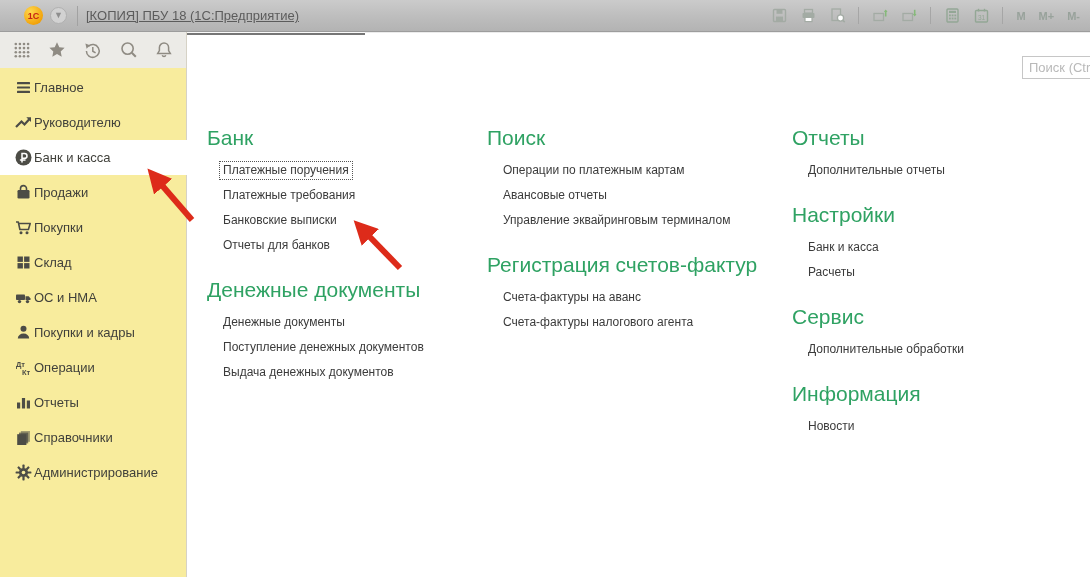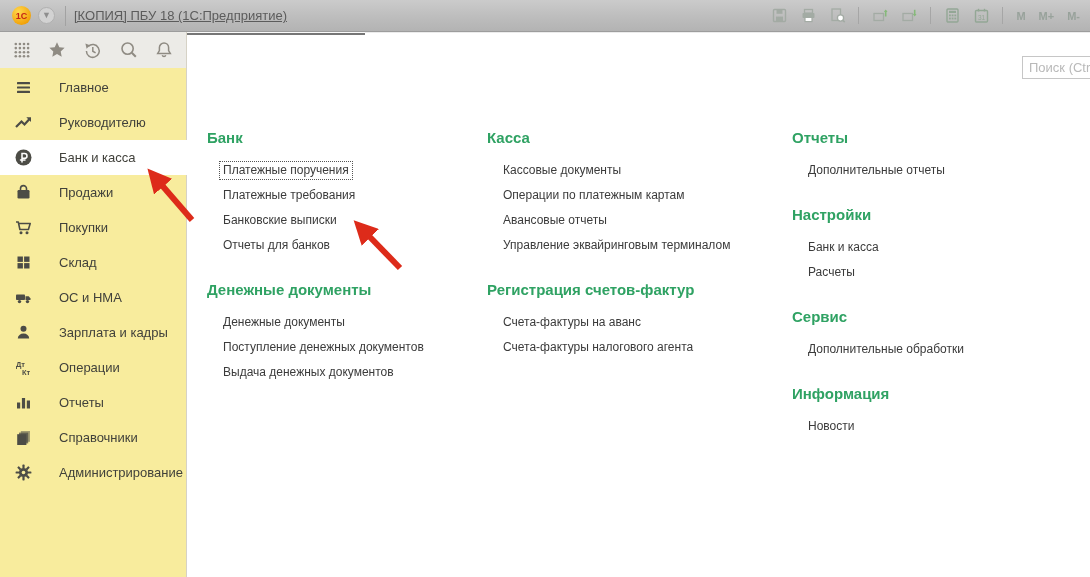--- a/index.html
+++ b/index.html
@@ -16,21 +16,21 @@
     position:absolute; left:0; top:0; width:1090px; height:32px;
     background: linear-gradient(180deg,#cbcbcb 0%,#bdbdbd 55%,#b3b3b3 100%);
     border-bottom:1px solid #9d9d9d;
     display:flex; align-items:center;
   }
   .logo-circle {
     width:19px; height:19px; border-radius:50%;
     background: radial-gradient(circle at 35% 30%, #ffd84d, #f2a40c 70%, #df8d00);
     color:#c52315; font-size:9px; font-weight:bold;
     display:flex; align-items:center; justify-content:center;
-    margin-left:12px; flex:0 0 auto;
+    margin-left:24px; flex:0 0 auto;
   }
   .menu-circle {
     width:17px; height:17px; border-radius:50%;
     background:#d2d2d2; border:1px solid #b0b0b0;
     color:#8e8e8e; font-size:9px; line-height:15px; text-align:center;
     margin-left:7px; flex:0 0 auto;
   }
   .tb-sep { width:1px; height:20px; background:#a2a2a2; margin:0 8px 0 10px; }
   .win-title { color:#5c5c5c; font-size:13px; white-space:nowrap;text-decoration:underline; }
 
@@ -52,21 +52,21 @@
     background:#ecebe7; border-right:1px solid #d6d2c6;
     display:flex; align-items:center; justify-content:space-around; padding:0 4px;
   }
   .side-iconrow svg { display:block; }
   .sidebar {
     position:absolute; left:0; top:68px; width:187px; bottom:0;
     background:#f8ec9d; border-right:1px solid #d6d2c6;
     padding-top:2px;
   }
   .side-item {
-    height:35px; display:flex; align-items:center; gap:26px;
+    height:35px; display:flex; align-items:center; gap:1px;
     padding-left:13px; cursor:default;
   }
   .side-item .si-ic { width:20px; display:flex; justify-content:center; flex:0 0 auto; }
   .side-item .si-label { font-size:13px; color:#41413b; white-space:nowrap; }
   .side-item.selected {
     background:#ffffff; width:calc(100% + 1px); position:relative; z-index:2;
   }
 
   
   .content {
@@ -79,21 +79,21 @@
     font-size:13px; color:#555; padding:0 6px;
     font-family:"Liberation Sans","DejaVu Sans",sans-serif;
   }
   .search-box::placeholder { color:#b9b9b9; opacity:1; }
 
   .col { position:absolute; top:95px; width:280px; }
   .col-1 { left:20px; }
   .col-2 { left:300px; }
   .col-3 { left:605px; }
   .sec { margin-bottom:22px; }
-  .sec-title { font-size:15px; font-weight:700; color:#2fa263; line-height:20px; margin-bottom:10px; }
+  .sec-title { font-size:21px; font-weight:400; color:#2fa263; line-height:20px; margin-bottom:10px; }
   .mi {
     font-size:12px; color:#3b3b3b; line-height:17px;
     padding:4px 0 4px 16px; cursor:pointer; white-space:nowrap;
   }
   .mi span { display:inline-block; }
   .mi.focused span { outline:1px dotted #555; padding:0 3px; margin-left:-3px; }
 
   
   .arrows { position:absolute; left:0; top:0; width:1090px; height:577px;
     pointer-events:none; z-index:10; }
@@ -312,21 +312,21 @@
 
   <div class="side-item">
     <span class="si-ic">
       <svg width="19" height="19" viewBox="0 0 19 19">
           <g fill="#4c4c46">
         <circle cx="9.5" cy="5.8" r="3"></circle>
         <path d="M3.8 15.5 a5.7 5 0 0 1 11.4 0 z"></path>
       </g>
         </svg>
     </span>
-    <span class="si-label">Зарплата и кадры</span>
+    <span class="si-label">Покупки и кадры</span>
   </div>
 
   <div class="side-item">
     <span class="si-ic">
       <svg width="19" height="19" viewBox="0 0 19 19">
         <text x="2" y="8.5" font-size="7.5" font-weight="bold" fill="#4c4c46" font-family="Liberation Sans, DejaVu Sans, sans-serif">Дт</text>
         <text x="8" y="16.5" font-size="7.5" font-weight="bold" fill="#4c4c46" font-family="Liberation Sans, DejaVu Sans, sans-serif">Кт</text>
       </svg>
     </span>
     <span class="si-label">Операции</span>
@@ -394,22 +394,21 @@
     <div class="sec">
       <div class="sec-title">Денежные документы</div>
       <div class="mi"><span>Денежные документы</span></div>
       <div class="mi"><span>Поступление денежных документов</span></div>
       <div class="mi"><span>Выдача денежных документов</span></div>
     </div>
   </div>
 
   <div class="col col-2">
     <div class="sec">
-      <div class="sec-title">Касса</div>
-      <div class="mi"><span>Кассовые документы</span></div>
+      <div class="sec-title">Поиск</div>
       <div class="mi"><span>Операции по платежным картам</span></div>
       <div class="mi"><span>Авансовые отчеты</span></div>
       <div class="mi"><span>Управление эквайринговым терминалом</span></div>
     </div>
     <div class="sec">
       <div class="sec-title">Регистрация счетов-фактур</div>
       <div class="mi"><span>Счета-фактуры на аванс</span></div>
       <div class="mi"><span>Счета-фактуры налогового агента</span></div>
     </div>
   </div>

